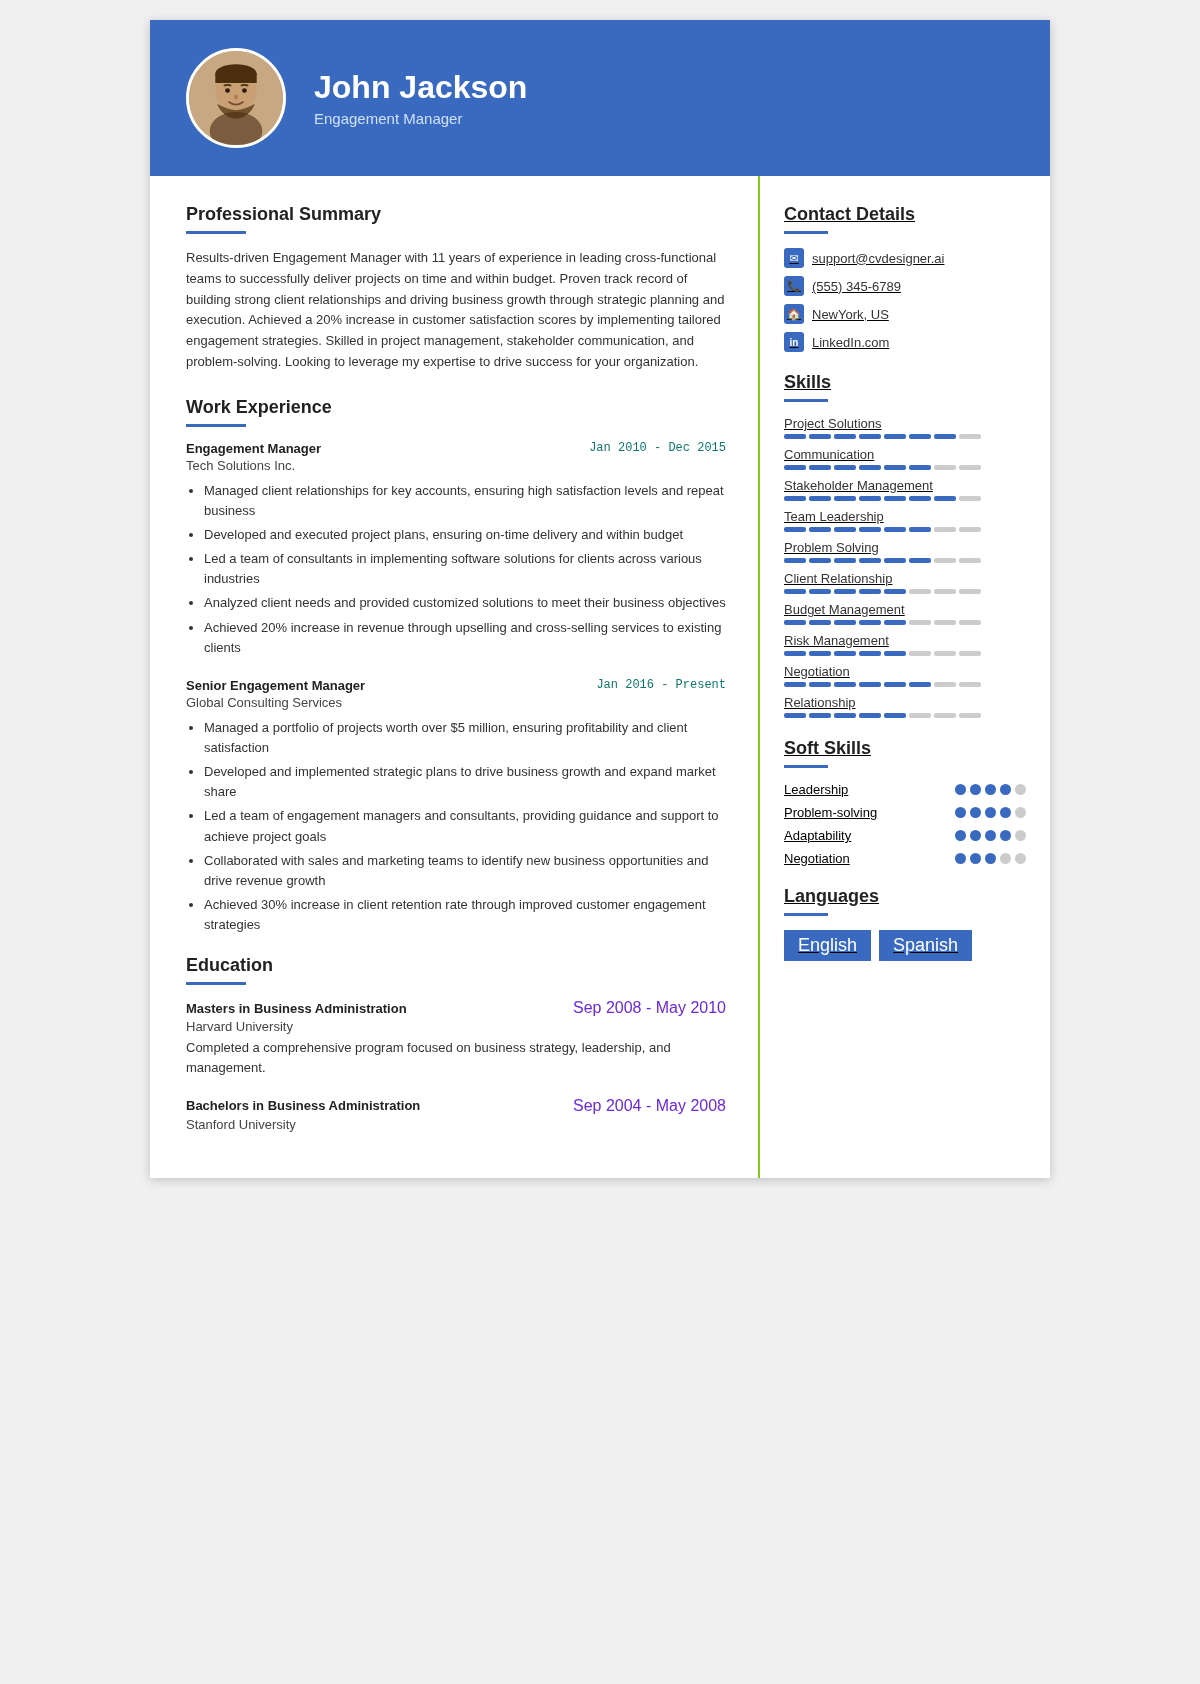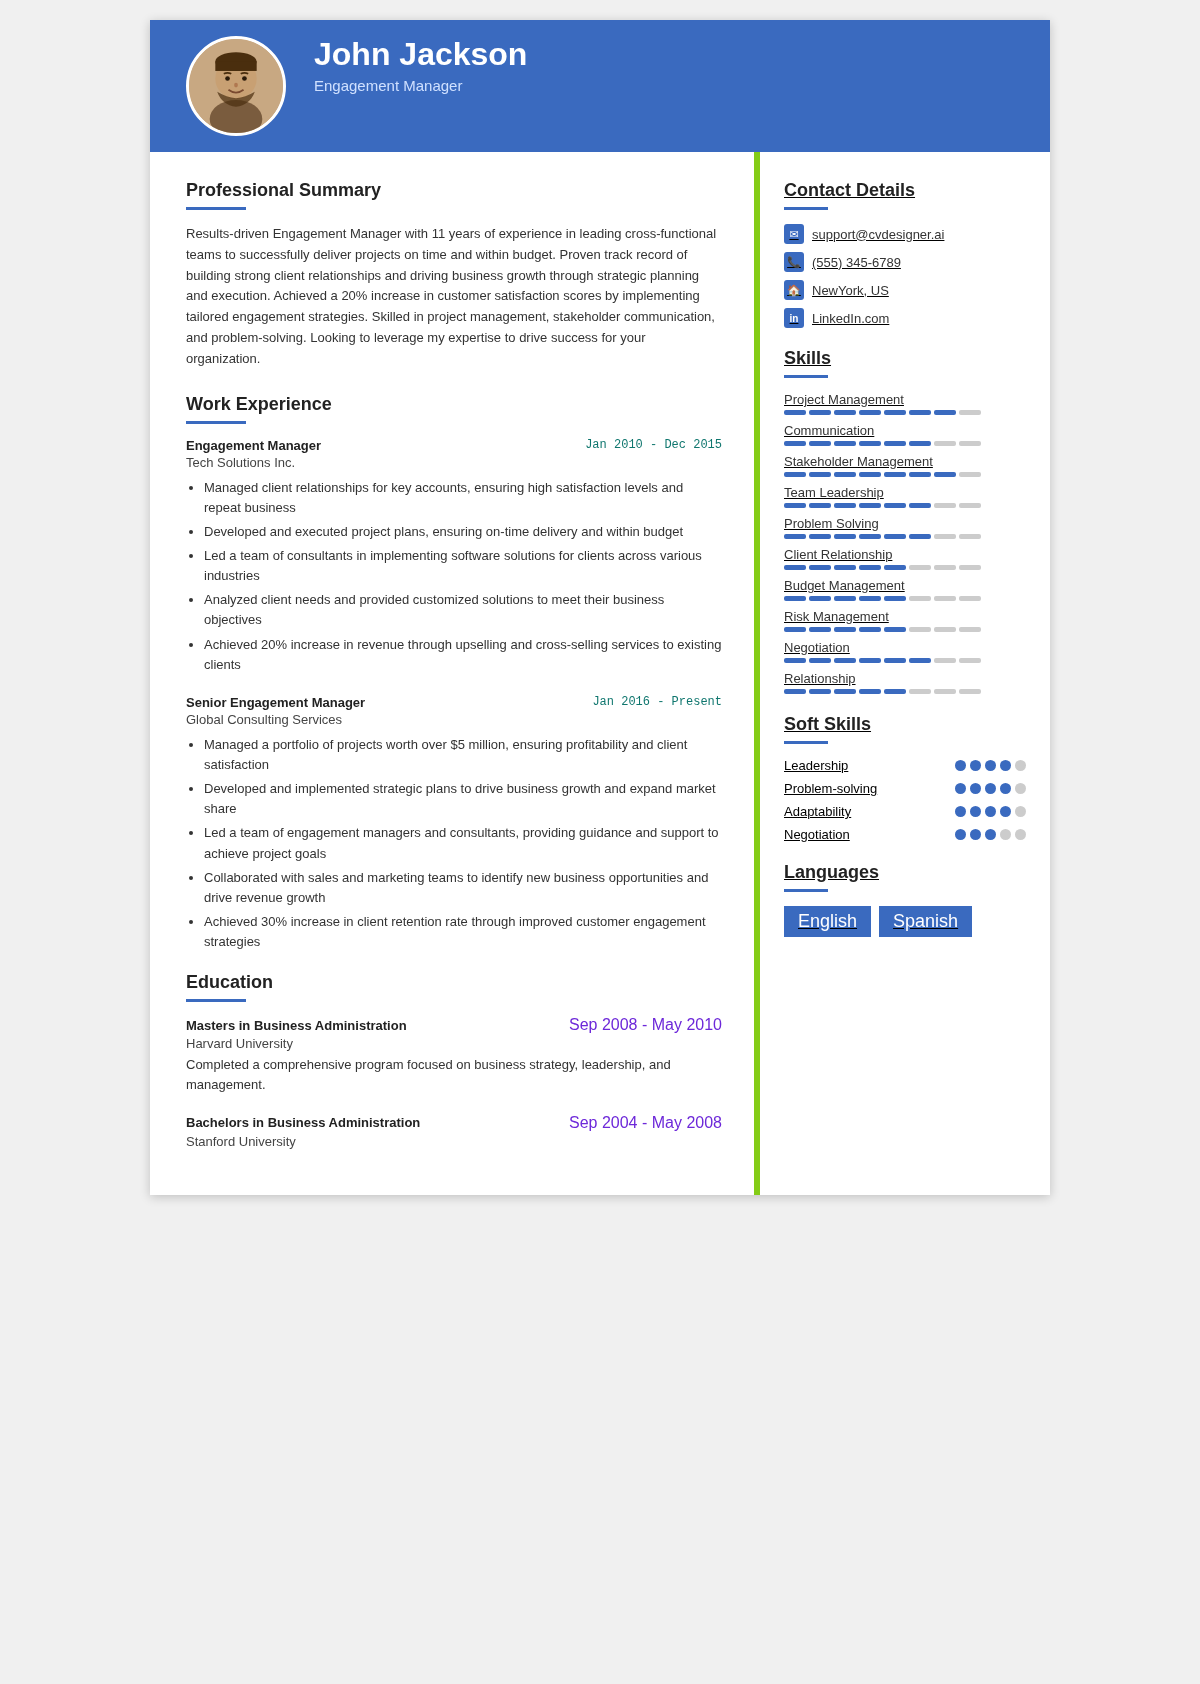--- a/index.html
+++ b/index.html
@@ -12,22 +12,23 @@
       padding: 20px;
     }
     .resume {
       width: 900px;
       background: #fff;
       box-shadow: 0 2px 10px rgba(0,0,0,0.2);
     }
     
     .header {
       background: #3a6abf;
-      padding: 16px 36px;
-      display: flex;
+      padding: 28px 36px;
+      display: flex;
+      align-items: center;
       gap: 28px;
     }
     .avatar {
       width: 100px;
       height: 100px;
       border-radius: 50%;
       background: #c8a882;
       overflow: hidden;
       flex-shrink: 0;
       border: 3px solid #fff;
@@ -48,21 +49,21 @@
       margin-top: 4px;
     }
     
     .body {
       display: flex;
     }
     
     .left {
       flex: 1;
       padding: 28px 32px 28px 36px;
-      border-right: 6px solid #84cc16;
+      border-right: 2px solid #84cc16;
     }
     
     .right {
       width: 290px;
       padding: 28px 24px;
       flex-shrink: 0;
     }
     
     .section-title {
       font-size: 18px;
@@ -355,21 +356,21 @@
           <span>LinkedIn.com</span>
         </div>
       </div>
 
       <div class="right-section">
         <div class="section-title">Skills</div>
         <div class="section-divider"></div>
 
         <div id="skills-container">
             <div class="skill-item">
-              <div class="skill-name">Project Management</div>
+              <div class="skill-name">Project Solutions</div>
               <div class="skill-bar">
                 <div class="skill-seg filled"></div>
                 <div class="skill-seg filled"></div>
                 <div class="skill-seg filled"></div>
                 <div class="skill-seg filled"></div>
                 <div class="skill-seg filled"></div>
                 <div class="skill-seg filled"></div>
                 <div class="skill-seg filled"></div>
                 <div class="skill-seg empty"></div>
               </div>

